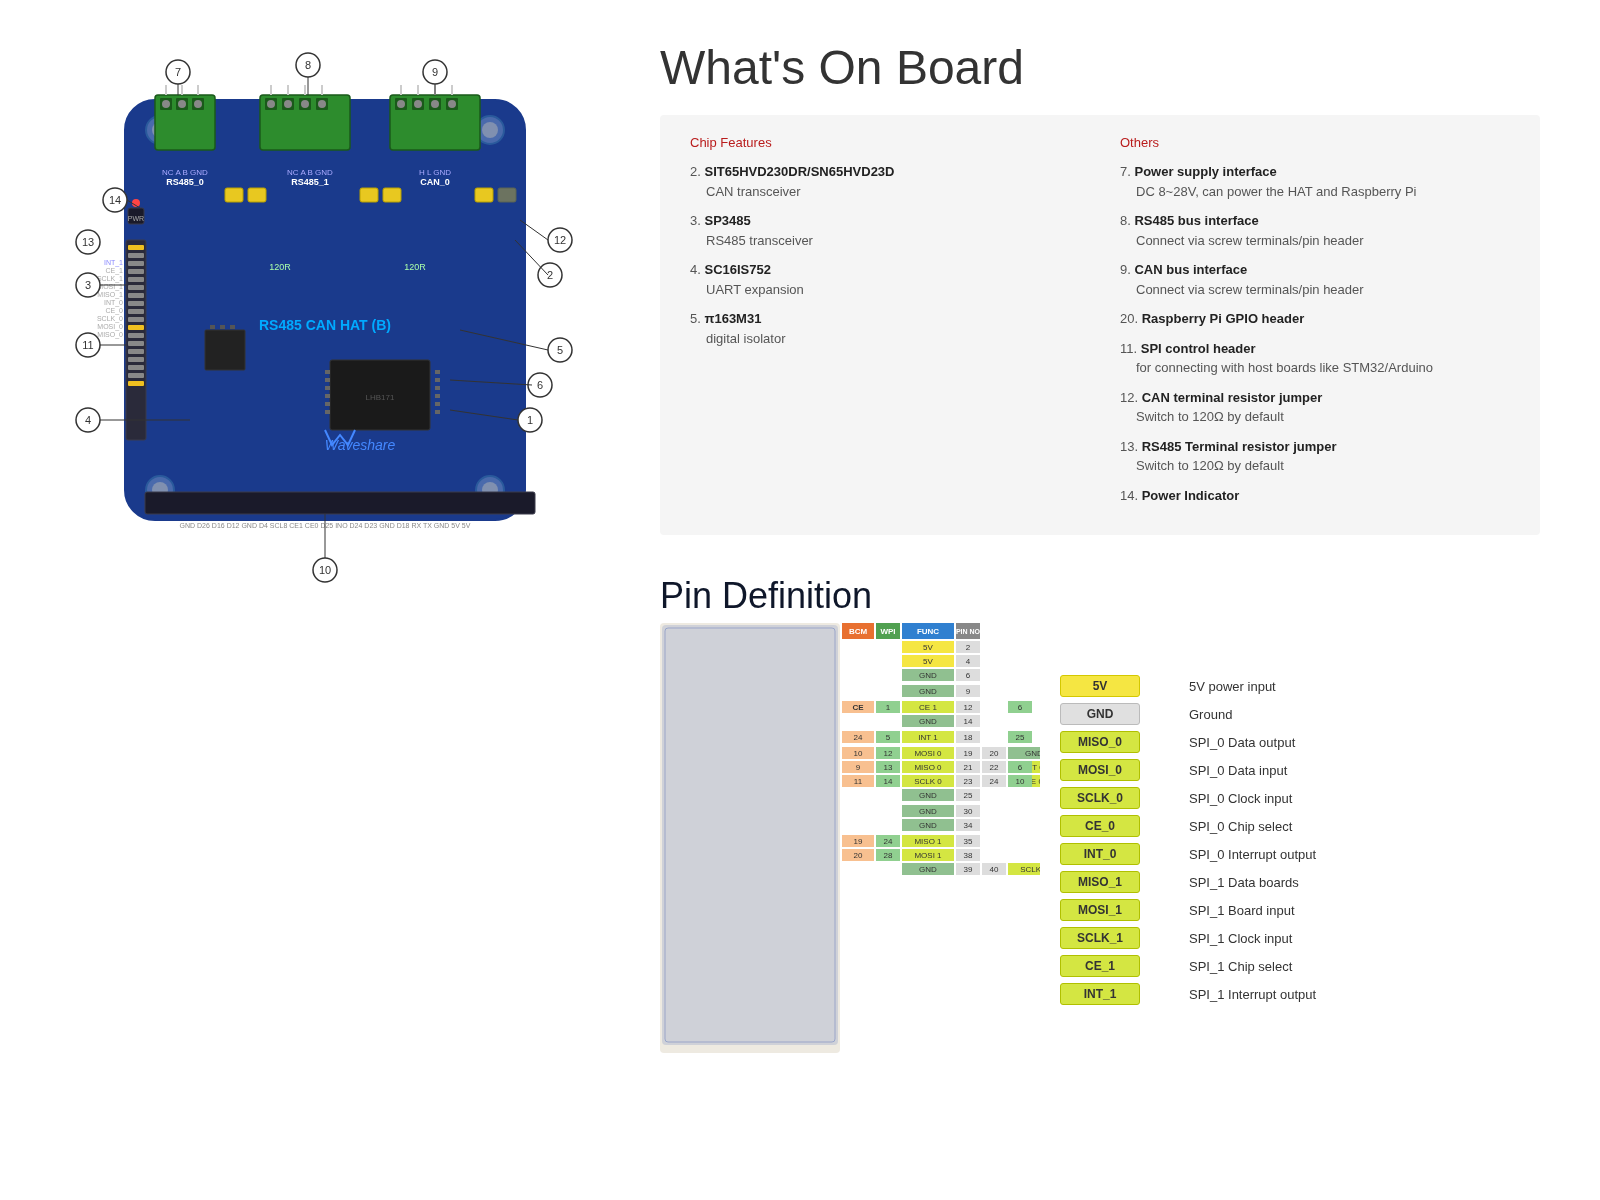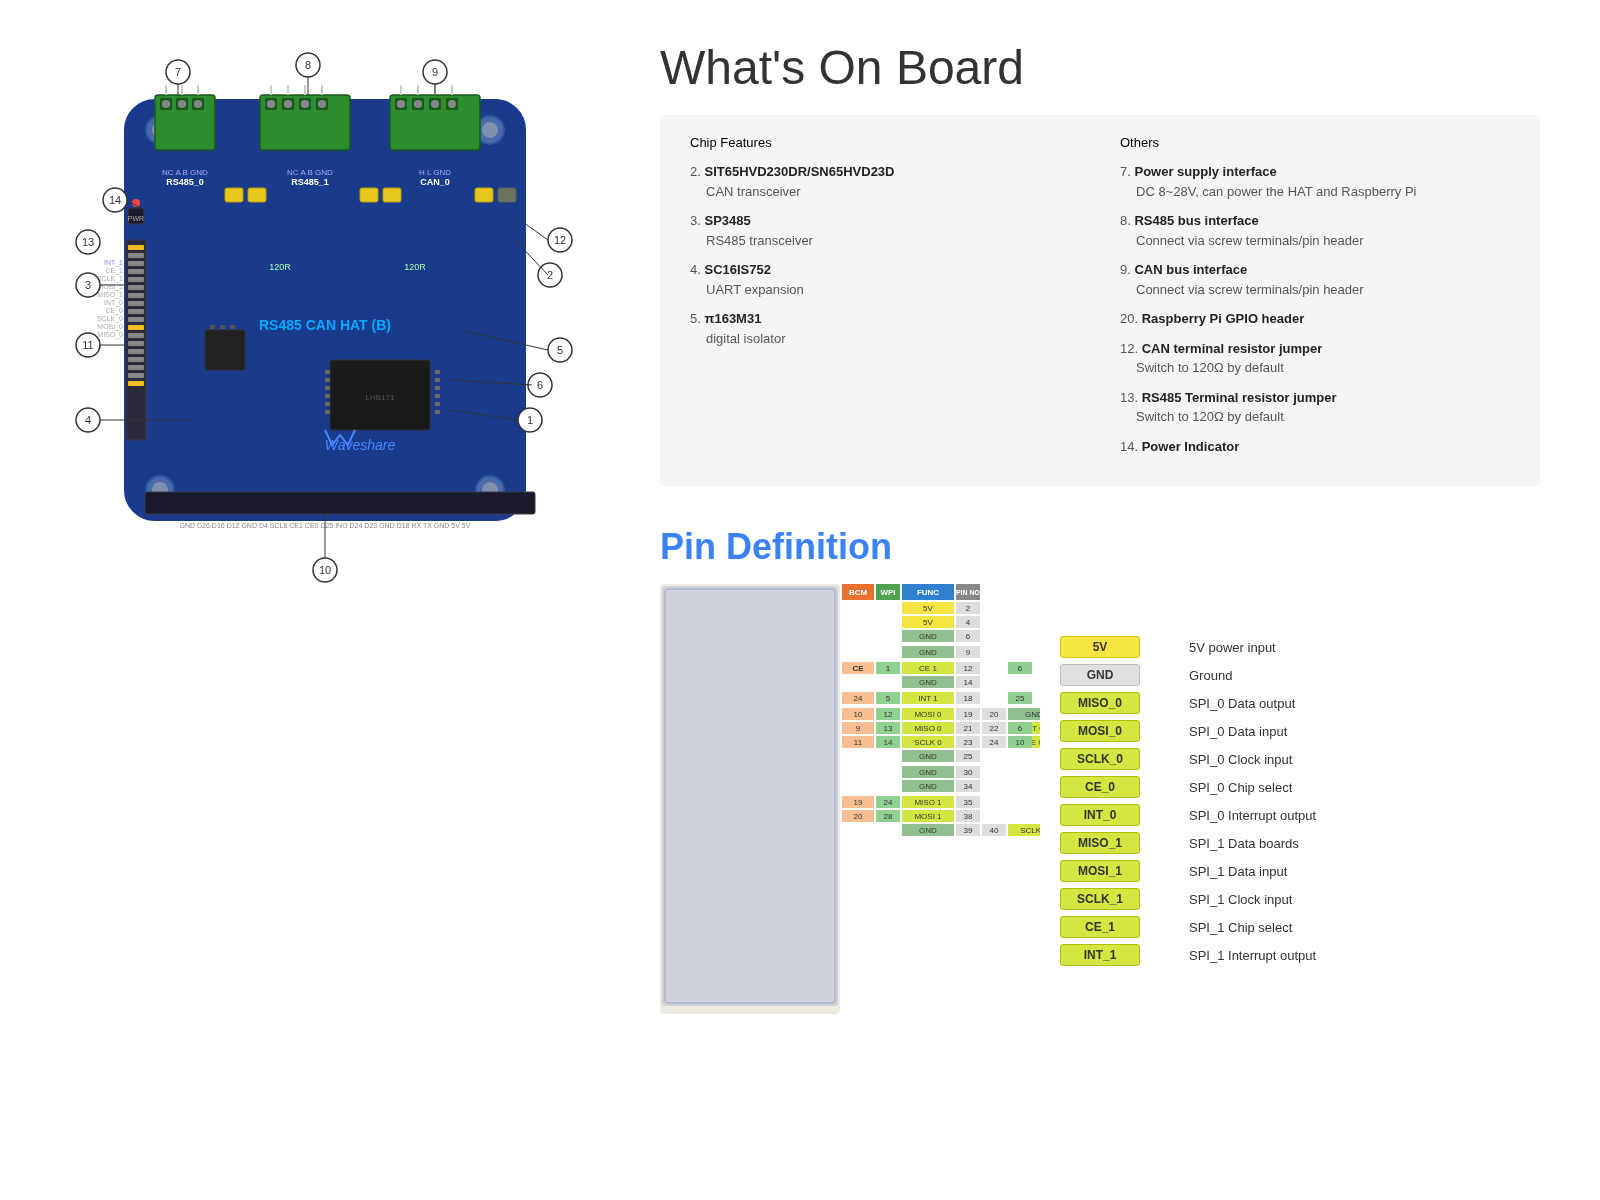--- a/index.html
+++ b/index.html
@@ -54,21 +54,21 @@
       display: flex;
       gap: 40px;
     }
 
     .features-column {
       flex: 1;
     }
 
     .features-column-header {
       font-size: 13px;
-      color: #000000;
+      color: #b91c1c;
       margin-bottom: 12px;
       font-weight: normal;
     }
 
     .feature-item {
       margin-bottom: 10px;
       font-size: 13px;
       line-height: 1.5;
     }
 
@@ -86,23 +86,23 @@
       padding-left: 16px;
     }
 
     
     .pin-definition {
       margin-top: 0;
     }
 
     .pin-section-title {
       font-size: 36px;
-      font-weight: 700;
-      color: #3b82f6;
-      margin-bottom: 16px;
+      font-weight: 400;
+      color: #0f172a;
+      margin-bottom: 6px;
     }
 
     .pin-content {
       display: flex;
       gap: 20px;
       align-items: center;
     }
 
     .pin-diagram {
       width: 380px;
@@ -393,20 +393,24 @@
             <span class="desc">Connect via screw terminals/pin header</span>
           </div>
           <div class="feature-item">
             <span class="num">9. </span><span class="name">CAN bus interface</span><br>
             <span class="desc">Connect via screw terminals/pin header</span>
           </div>
           <div class="feature-item">
             <span class="num">20. </span><span class="name">Raspberry Pi GPIO header</span>
           </div>
           <div class="feature-item">
+            <span class="num">11. </span><span class="name">SPI control header</span><br>
+            <span class="desc">for connecting with host boards like STM32/Arduino</span>
+          </div>
+          <div class="feature-item">
             <span class="num">12. </span><span class="name">CAN terminal resistor jumper</span><br>
             <span class="desc">Switch to 120Ω by default</span>
           </div>
           <div class="feature-item">
             <span class="num">13. </span><span class="name">RS485 Terminal resistor jumper</span><br>
             <span class="desc">Switch to 120Ω by default</span>
           </div>
           <div class="feature-item">
             <span class="num">14. </span><span class="name">Power Indicator</span>
           </div>
@@ -602,21 +606,21 @@
           <div class="pin-legend-item">
             <div class="pin-label yellow-green">INT_0</div>
             <span class="pin-desc">SPI_0 Interrupt output</span>
           </div>
           <div class="pin-legend-item">
             <div class="pin-label yellow-green">MISO_1</div>
             <span class="pin-desc">SPI_1 Data boards</span>
           </div>
           <div class="pin-legend-item">
             <div class="pin-label yellow-green">MOSI_1</div>
-            <span class="pin-desc">SPI_1 Data input</span>
+            <span class="pin-desc">SPI_1 Board input</span>
           </div>
           <div class="pin-legend-item">
             <div class="pin-label yellow-green">SCLK_1</div>
             <span class="pin-desc">SPI_1 Clock input</span>
           </div>
           <div class="pin-legend-item">
             <div class="pin-label yellow-green">CE_1</div>
             <span class="pin-desc">SPI_1 Chip select</span>
           </div>
           <div class="pin-legend-item">

